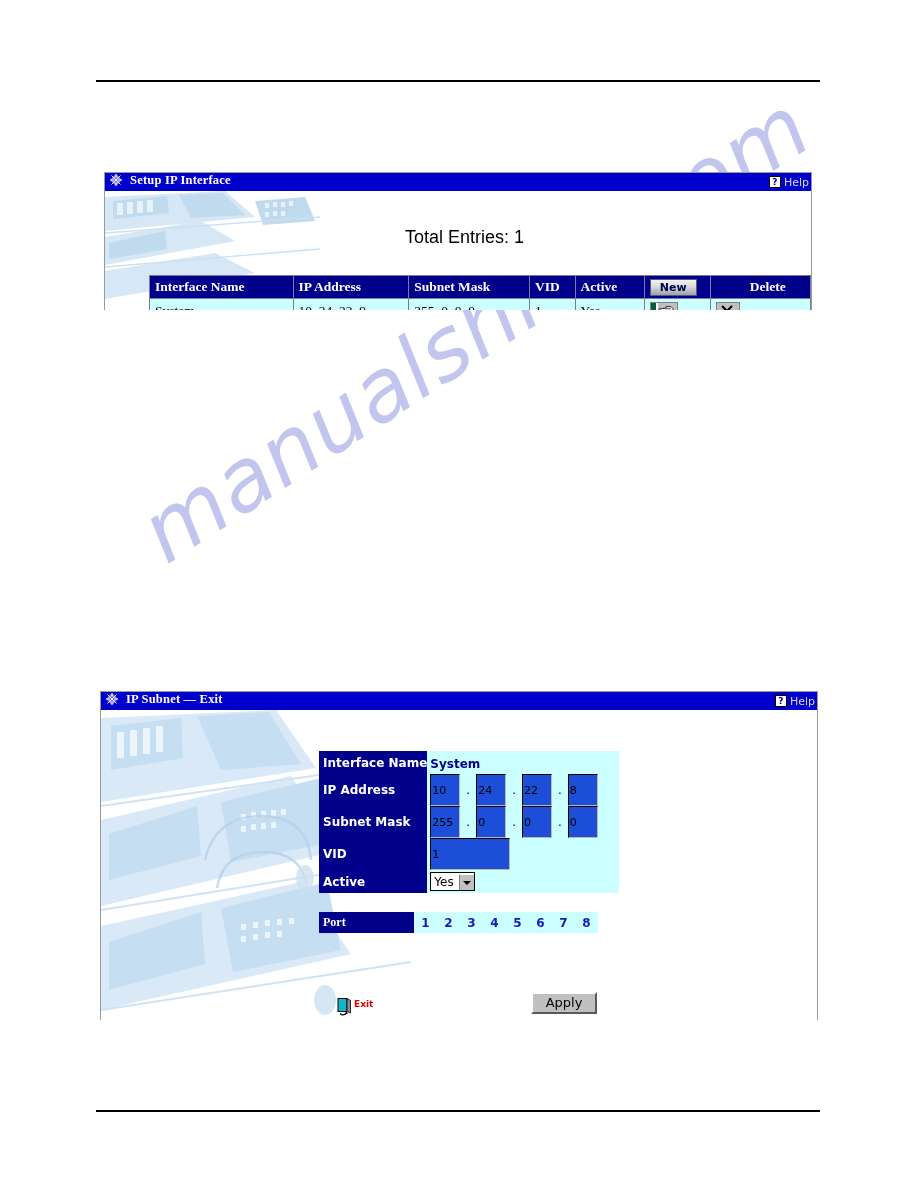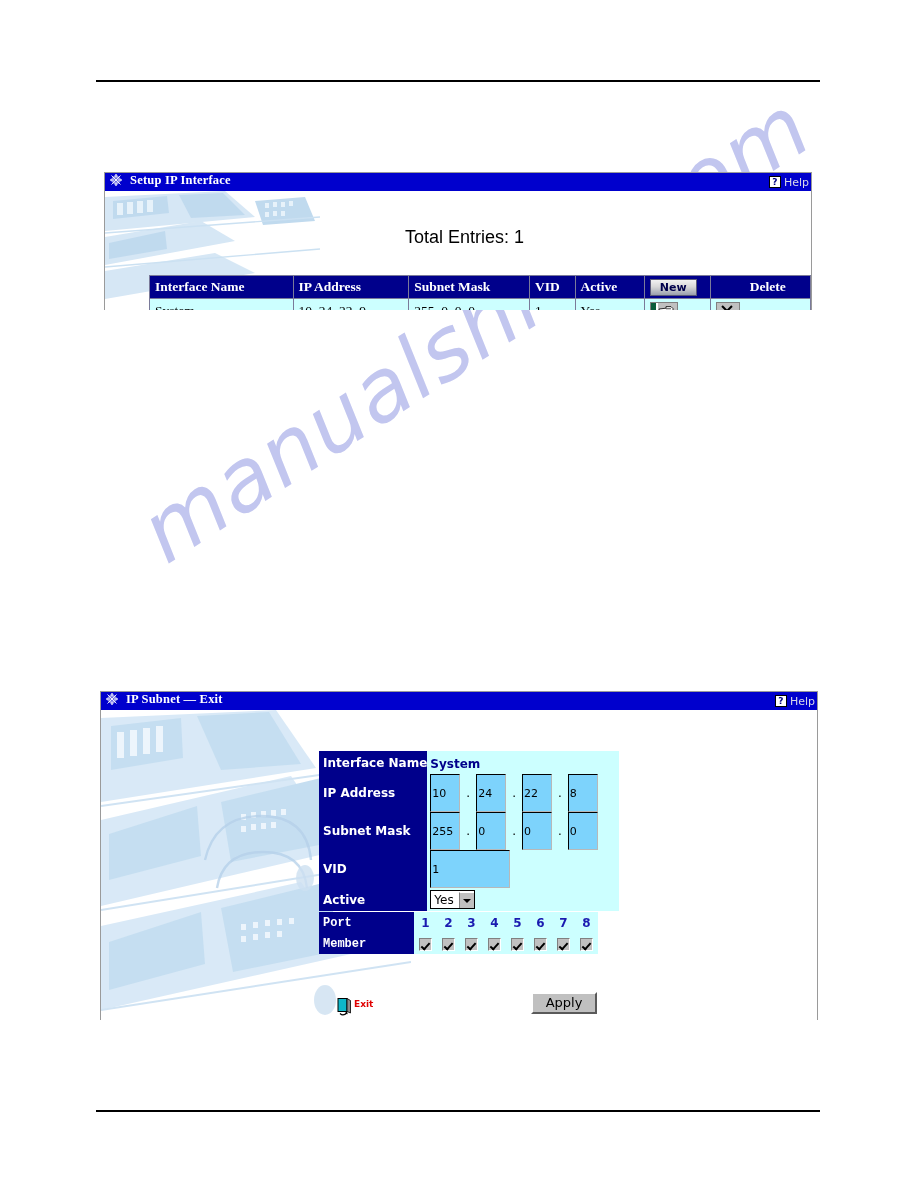--- a/index.html
+++ b/index.html
@@ -243,23 +243,23 @@
     font-weight: bold;
     color: #00008b;
   }
   input.tf {
     font-family: "DejaVu Sans", sans-serif;
     font-size: 11px;
     color: #000000;
     border: 1px solid #000000;
     border-right-color: #b8b8b8;
     border-bottom-color: #b8b8b8;
-    background: #7dd3fc;
+    background: #1d4ed8;
     height: 32px;
-    padding: 18px 1px;
+    padding: 12px 1px;
     box-sizing: border-box;
     vertical-align: middle;
   }
   input.octet { width: 30px; }
   input.vid   { width: 80px; }
   .dot {
     font-family: "DejaVu Sans", sans-serif;
     font-size: 12px;
     color: #000000;
     padding: 0 2px;
@@ -304,21 +304,21 @@
   }
   .port-grid td {
     padding: 0;
     height: 21px;
     vertical-align: middle;
   }
   .port-lbl {
     width: 95px;
     background: #00008b;
     color: #ffffff;
-    font-family: Liberation Mono, monospace;
+    font-family: Liberation Serif, serif;
     font-size: 12px;
     font-weight: bold;
     padding-left: 4px !important;
     box-sizing: border-box;
   }
   .port-num {
     background: #ccffff;
     width: 23px;
     text-align: center;
     font-family: "DejaVu Sans", sans-serif;
@@ -643,31 +643,20 @@
         <td class="port-lbl">Port</td>
         <td class="port-num">1</td>
         <td class="port-num">2</td>
         <td class="port-num">3</td>
         <td class="port-num">4</td>
         <td class="port-num">5</td>
         <td class="port-num">6</td>
         <td class="port-num">7</td>
         <td class="port-num">8</td>
       </tr>
-      <tr>
-        <td class="port-lbl">Member</td>
-        <td class="port-chk"><span class="cbx"></span></td>
-        <td class="port-chk"><span class="cbx"></span></td>
-        <td class="port-chk"><span class="cbx"></span></td>
-        <td class="port-chk"><span class="cbx"></span></td>
-        <td class="port-chk"><span class="cbx"></span></td>
-        <td class="port-chk"><span class="cbx"></span></td>
-        <td class="port-chk"><span class="cbx"></span></td>
-        <td class="port-chk"><span class="cbx"></span></td>
-      </tr>
     </tbody>
       </table>
 
     <div class="exit-area">
       <span class="exit-icon">
         <svg width="16" height="18" viewBox="0 0 16 18" style="display:block;">
           <rect x="1" y="0.5" width="9" height="13" fill="#0fb7c9" stroke="#000000" stroke-width="1"></rect>
           <polygon points="10,0.5 13.5,2.5 13.5,15 10,13.5" fill="#8a8a8a" stroke="#000000" stroke-width="0.8"></polygon>
           <path d="M3 15.5 q3 3 7 -0.5" stroke="#000000" stroke-width="1.1" fill="none"></path>
           <polygon points="10,13.2 10.6,16.2 7.8,15.2" fill="#000000"></polygon>

